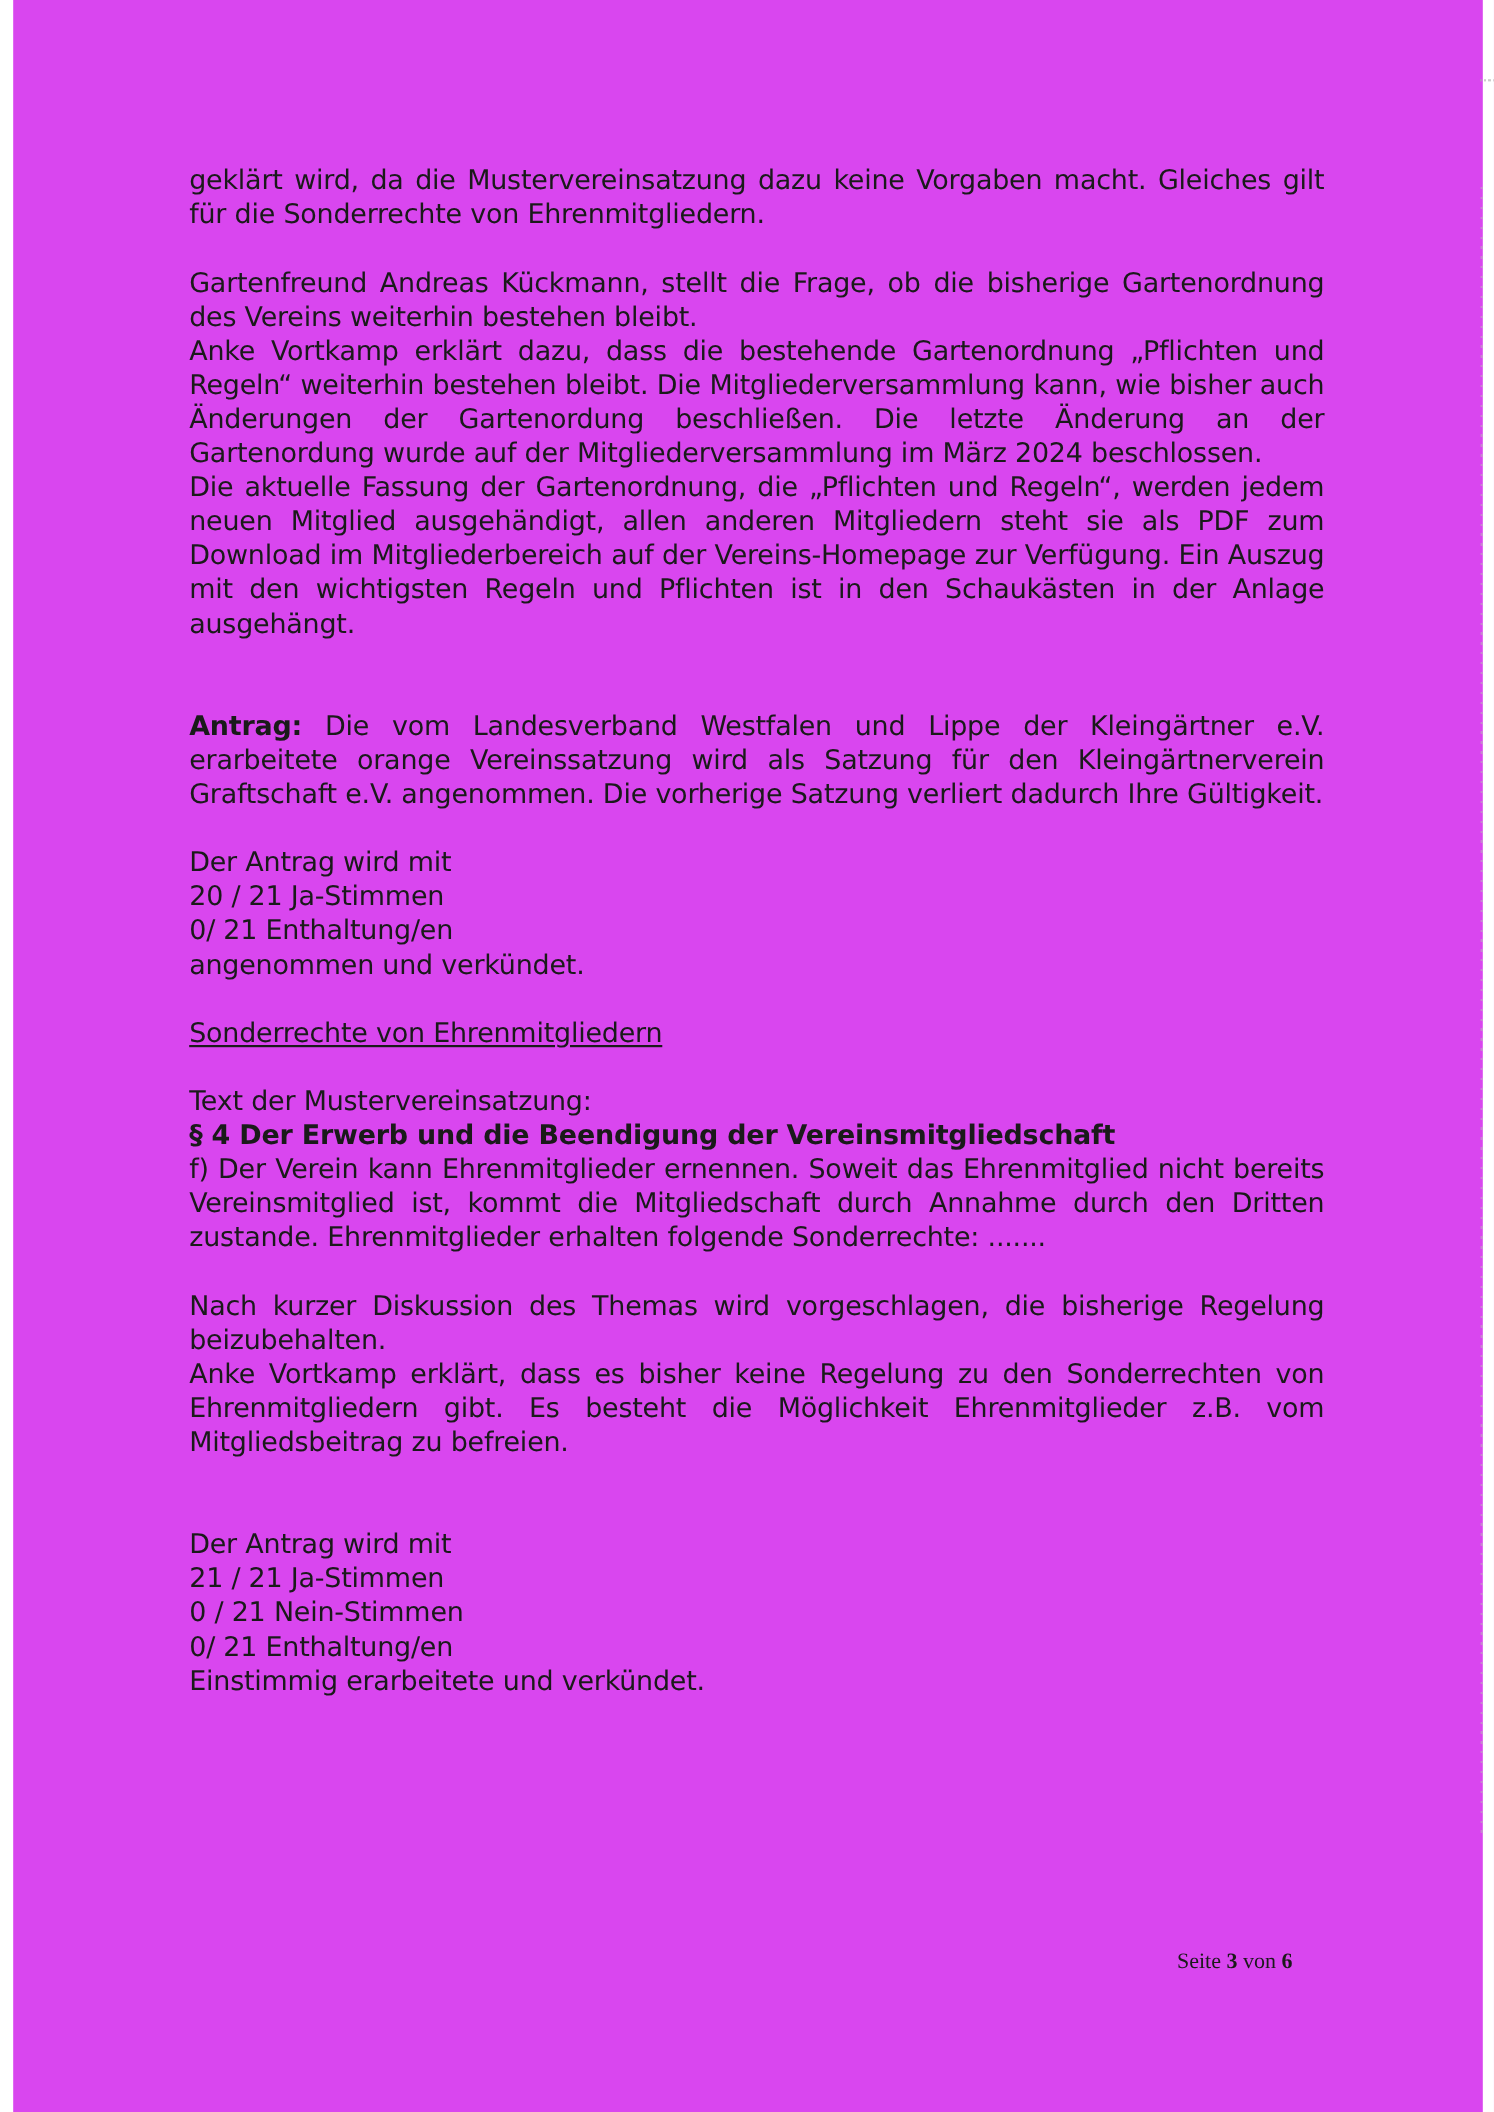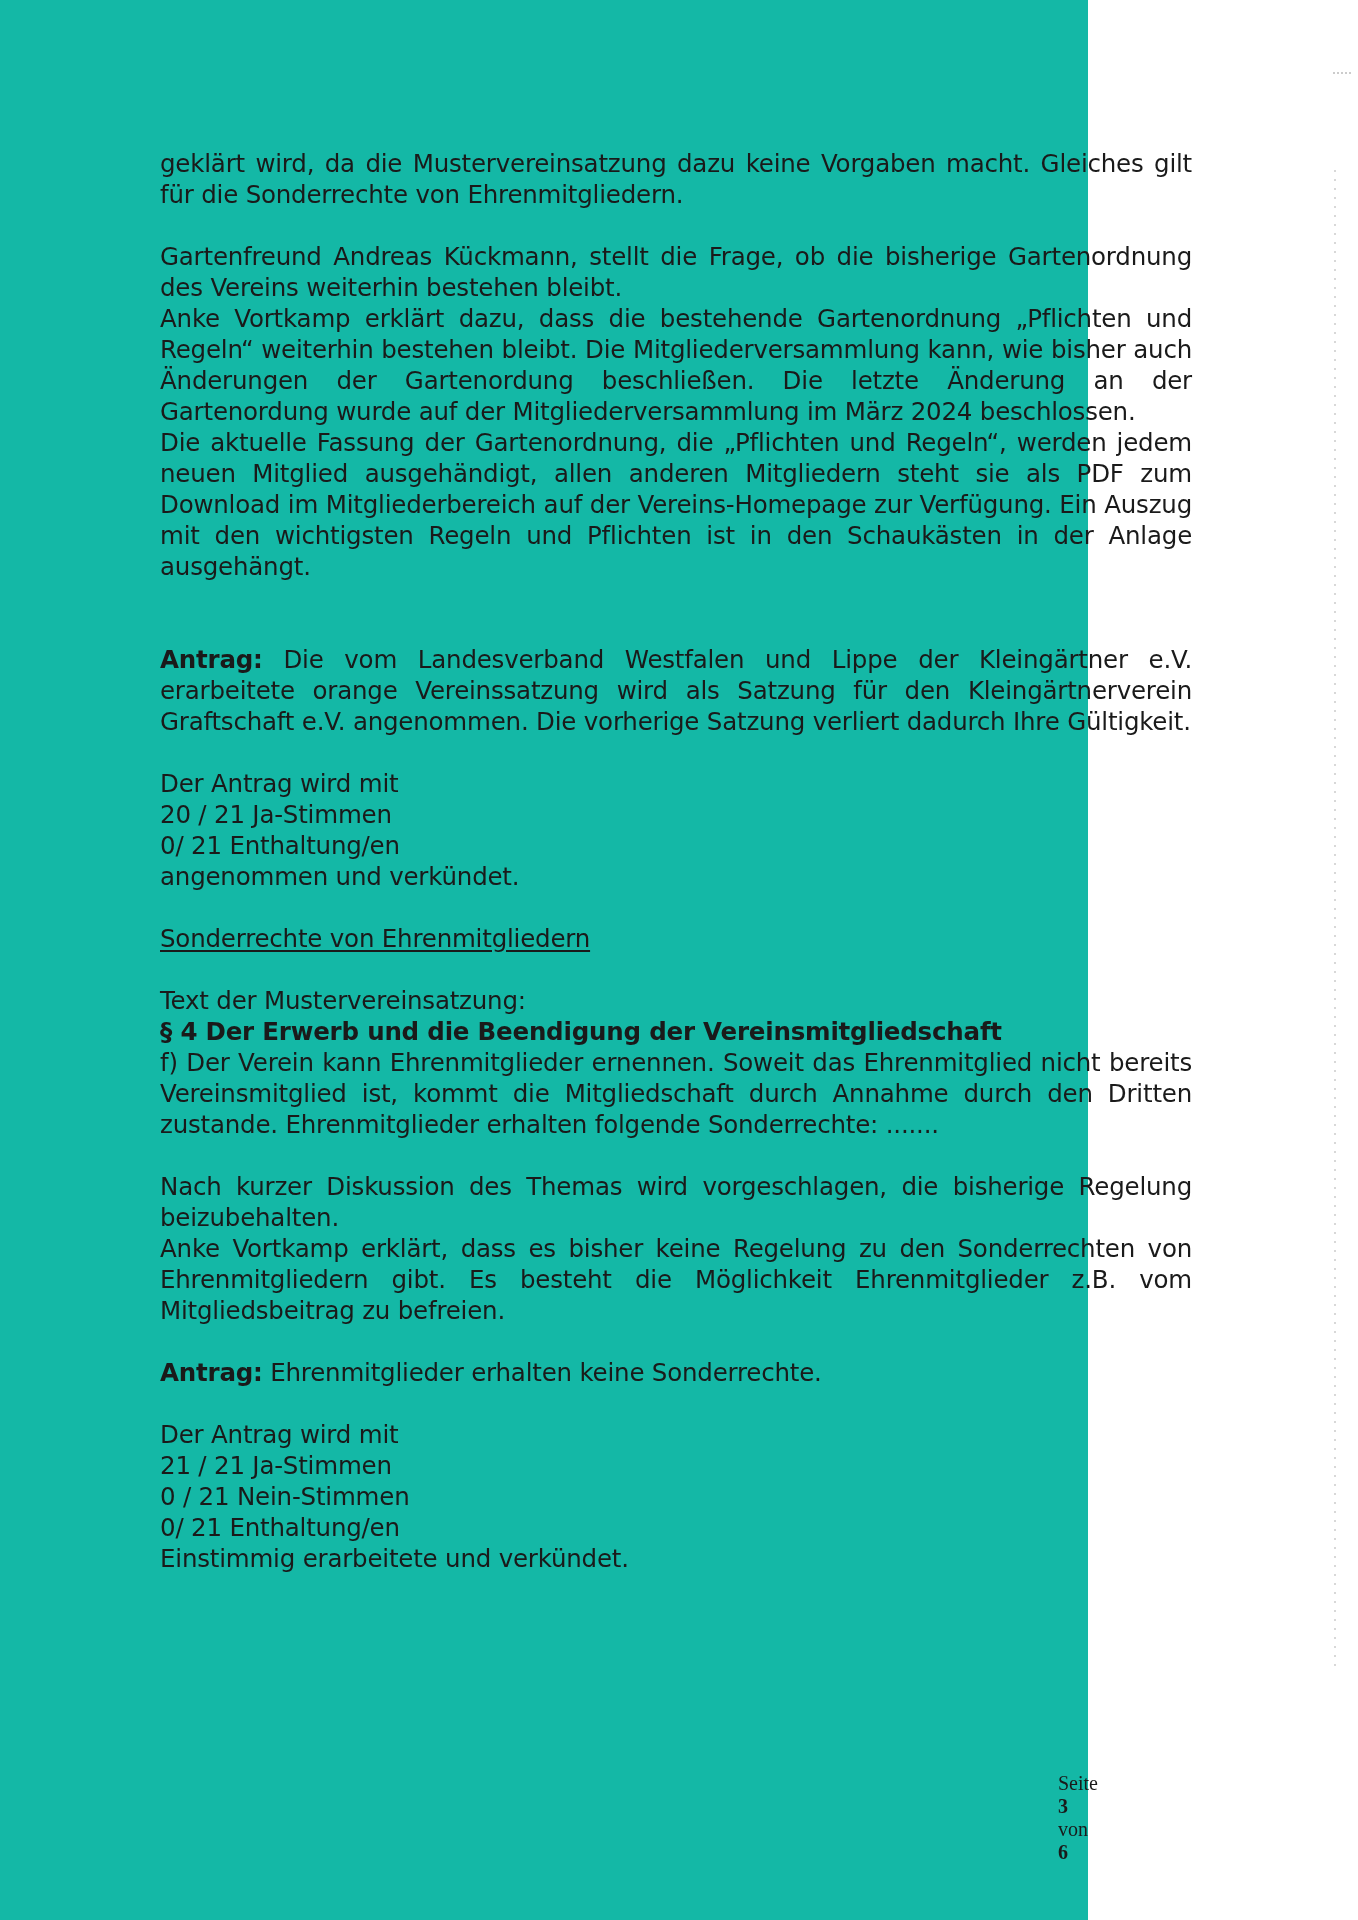--- a/index.html
+++ b/index.html
@@ -1,19 +1,19 @@
 <!DOCTYPE html>
 <html><head>
   <meta charset="utf-8">
   <style>
     html, body { margin: 0; padding: 0; background: #ffffff; }
     body { width: 1358px; height: 1920px; position: relative; overflow: hidden; }
     .page {
-      position: absolute; left: 0; top: 0; width: 1088px; height: 1920px;
-      background: #14b8a6; color: #1a1a1a;
+      position: absolute; left: 12px; top: 0; width: 1336px; height: 1920px;
+      background: #d946ef; color: #1a1a1a;
       font-family: "DejaVu Sans", sans-serif;
     }
     .content {
       position: absolute; left: 160px; top: 148px; width: 1032px;
       font-size: 24.5px; line-height: 31px; letter-spacing: -0.2px;
     }
     .p { margin: 0; text-align: justify; }
     .gap { height: 31px; }
     .bold { font-weight: bold; }
     .heading { font-weight: normal; text-decoration: underline; text-underline-offset: 3px; }
@@ -64,21 +64,20 @@
     <p class="p heading">Sonderrechte von Ehrenmitgliedern</p>
     <div class="gap"></div>
     <p class="p">Text der Mustervereinsatzung:</p>
     <p class="p bold">§ 4 Der Erwerb und die Beendigung der Vereinsmitgliedschaft</p>
     <p class="p">f) Der Verein kann Ehrenmitglieder ernennen. Soweit das Ehrenmitglied nicht bereits Vereinsmitglied ist, kommt die Mitgliedschaft durch Annahme durch den Dritten zustande. Ehrenmitglieder erhalten folgende Sonderrechte: .......</p>
     <div class="gap"></div>
     <p class="p">Nach kurzer Diskussion des Themas wird vorgeschlagen, die bisherige Regelung beizubehalten.</p>
     <p class="p">Anke Vortkamp erklärt, dass es bisher keine Regelung zu den Sonderrechten von Ehrenmitgliedern gibt. Es besteht die Möglichkeit Ehrenmitglieder z.B. vom Mitgliedsbeitrag zu befreien.</p>
     <div class="gap"></div>
 
-    <p class="p"><span class="bold">Antrag:</span><span> Ehrenmitglieder erhalten keine Sonderrechte.</span></p>
     <div class="gap"></div>
 
     <div>
       <p class="vote-line">Der Antrag wird mit</p>
       <p class="vote-line">21 / 21 Ja-Stimmen</p>
       <p class="vote-line">0 / 21 Nein-Stimmen</p>
       <p class="vote-line">0/ 21 Enthaltung/en</p>
       <p class="vote-line">Einstimmig erarbeitete und verkündet.</p>
     </div>
   </div>

